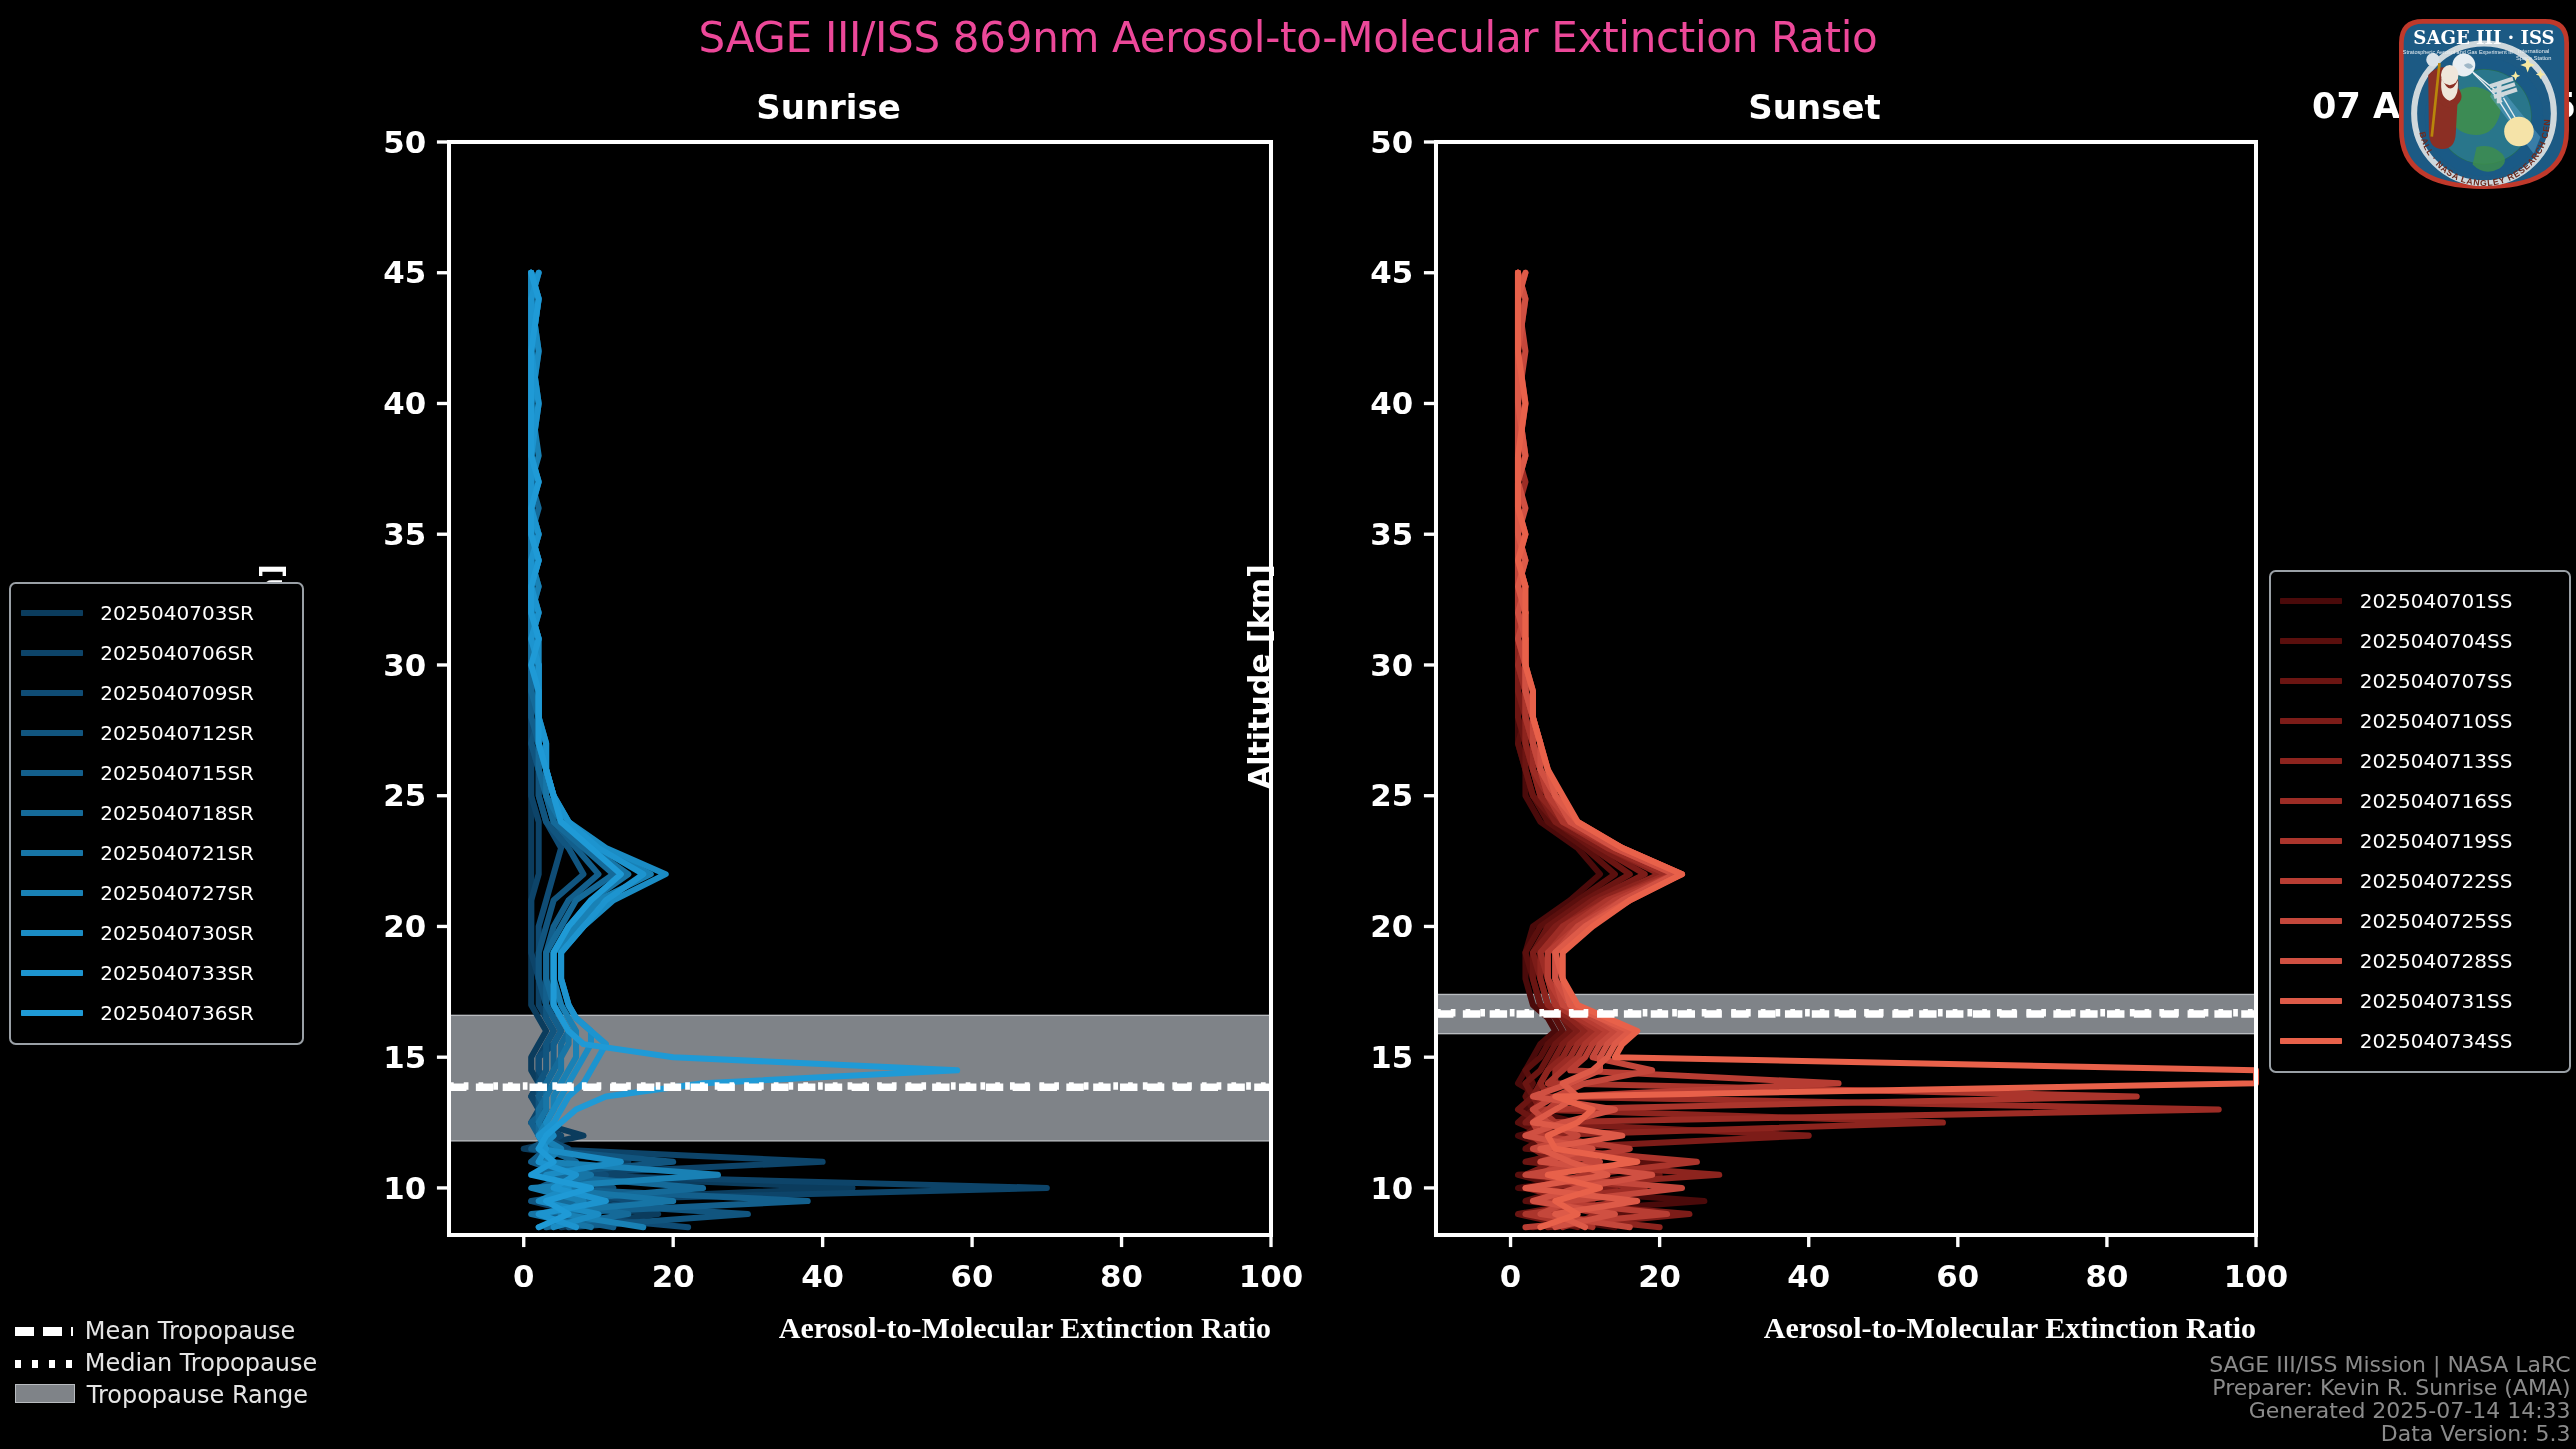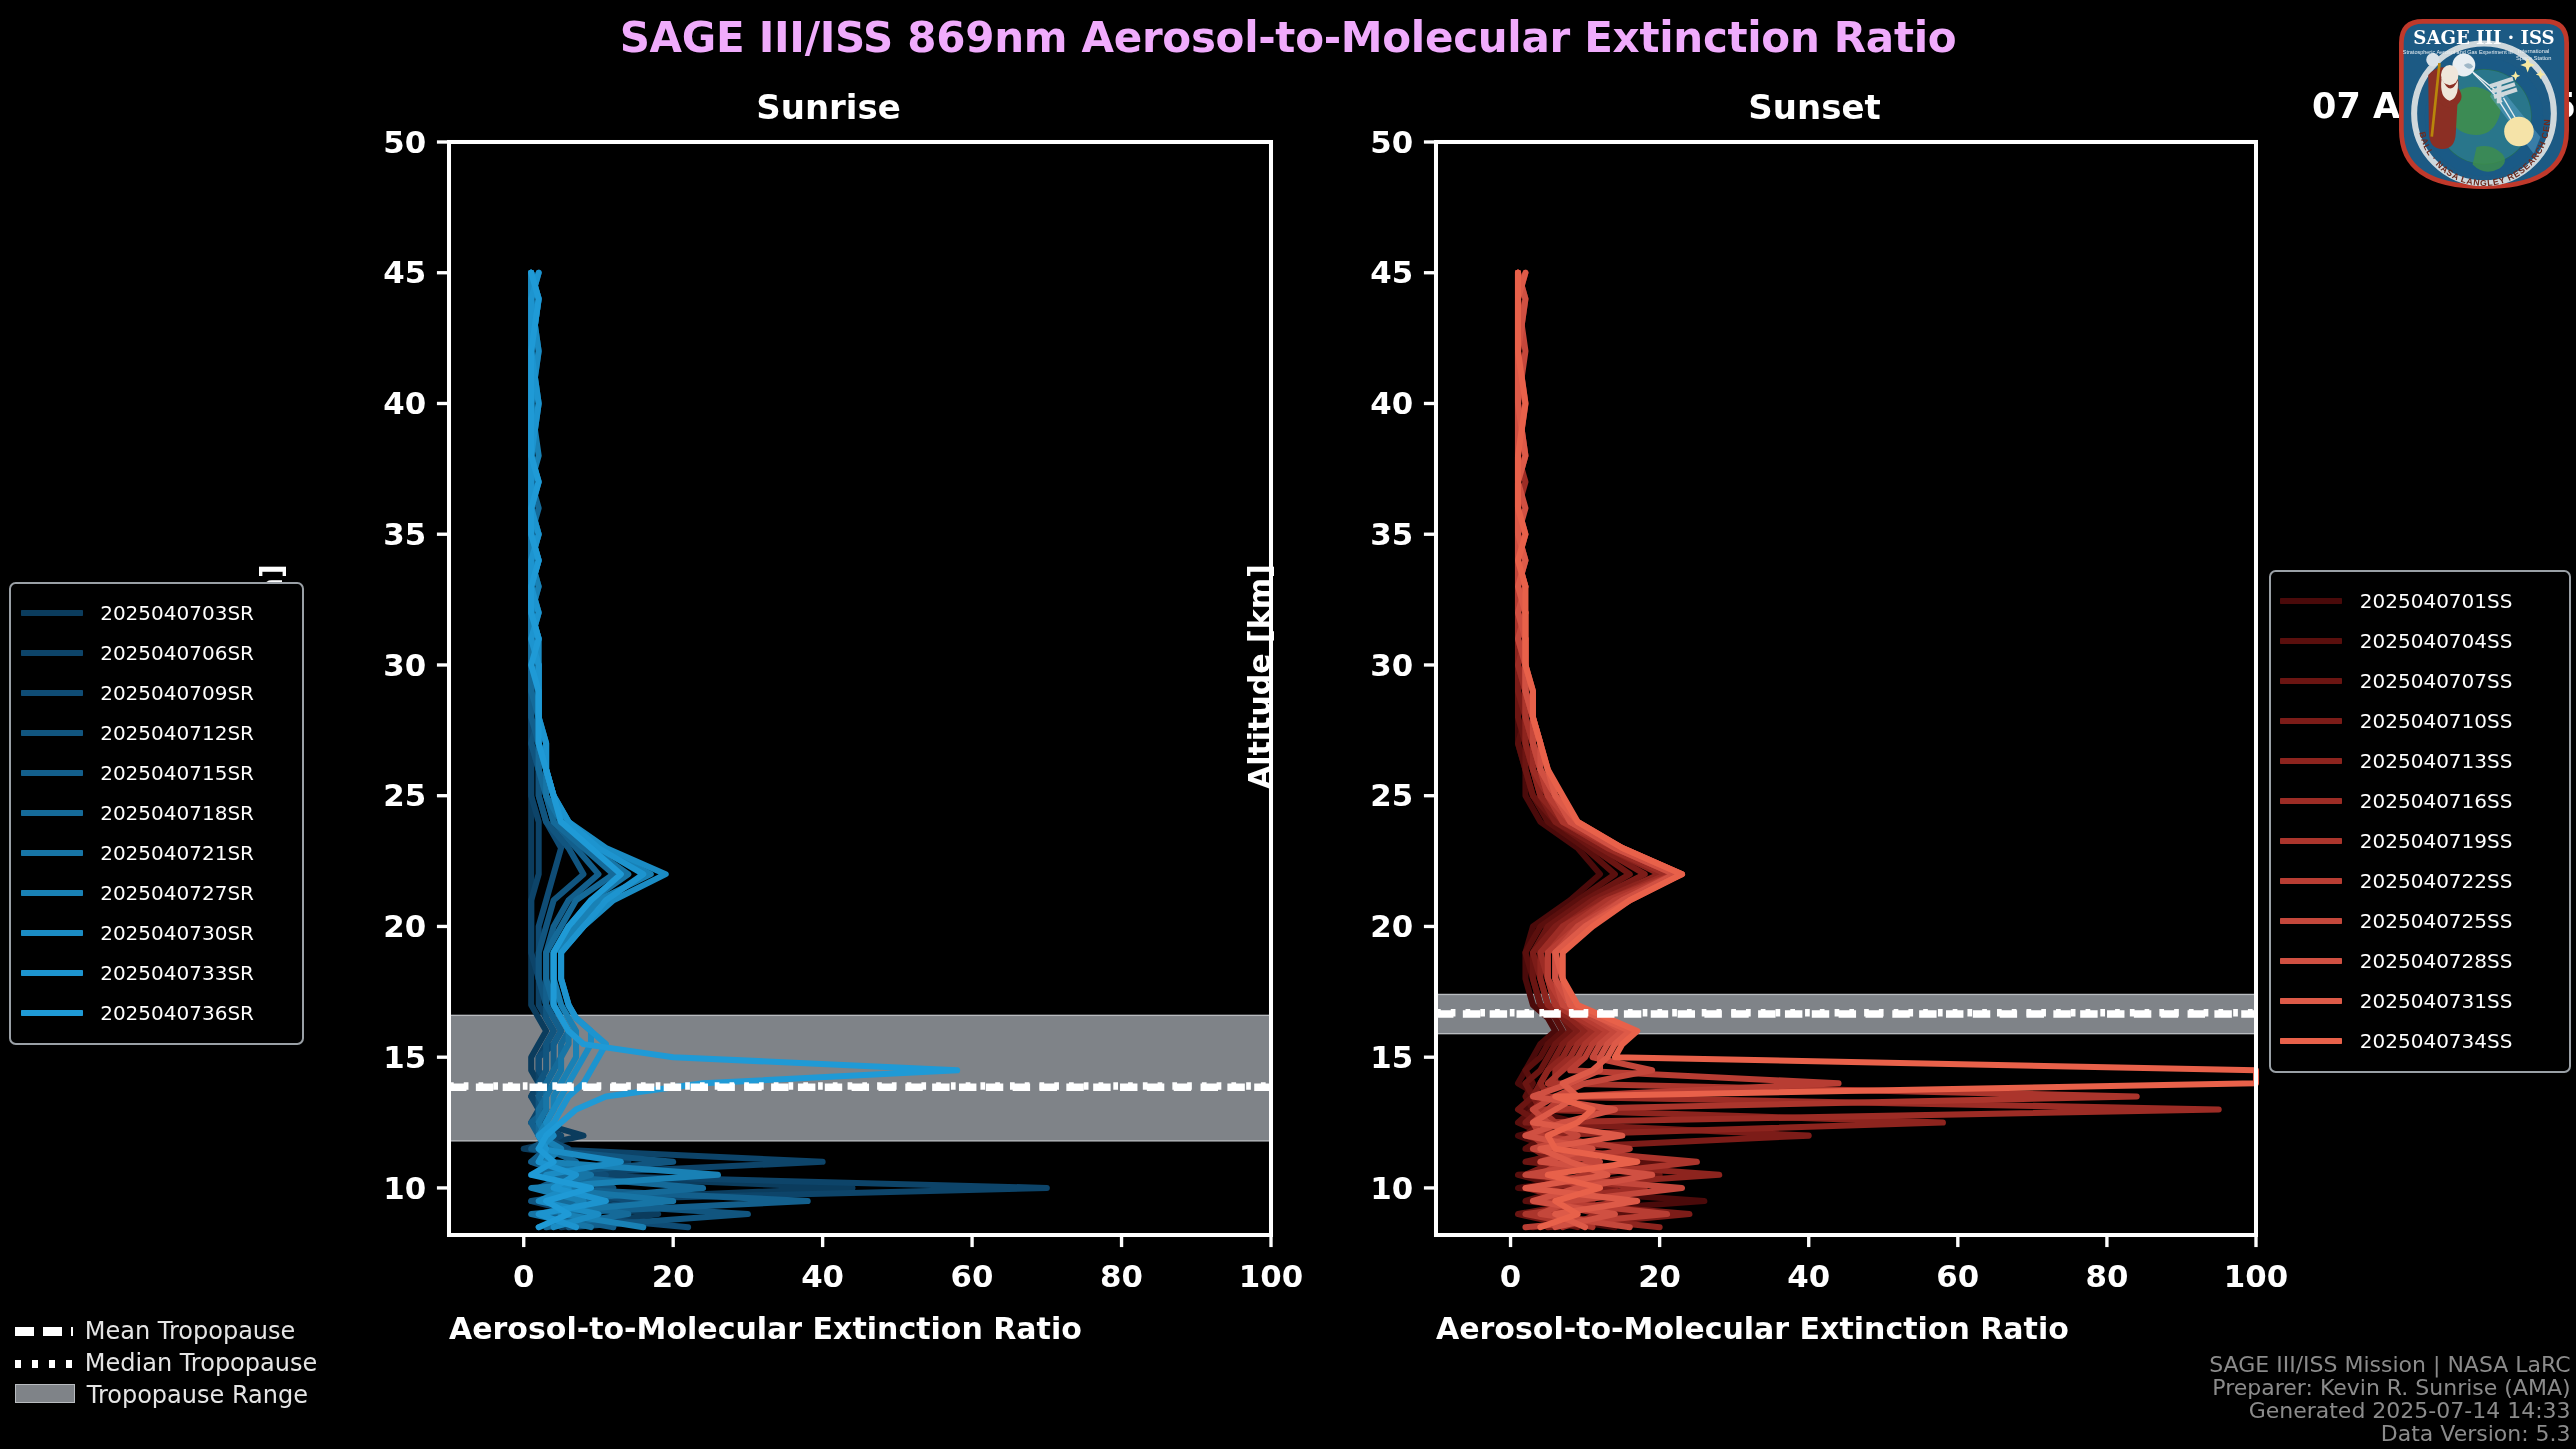--- a/index.html
+++ b/index.html
@@ -16,24 +16,24 @@
     color: #ffffff;
   }
 
   
   #main-title {
     position: absolute;
     left: 0; right: 0;
     top: 13.4px;
     text-align: center;
     font-family: "DejaVu Sans", sans-serif;
-    font-weight: bold;
+    font-weight: normal;
     font-size: 42px;
     letter-spacing: -0.3px;
-    color: #f0abfc;
+    color: #ec4899;
     white-space: nowrap;
   }
   #date-subtitle {
     position: absolute;
     left: 0; right: 0;
     top: 86px;
     text-align: right;
     font-weight: bold;
     font-size: 35px;
     color: #ffffff;
@@ -58,22 +58,23 @@
   #plot-left  { left: 449px;  width: 822px; }
   #plot-right { left: 1436px; width: 820px; }
   .plot-panel svg { display: block; width: 100%; height: 100%; overflow: visible; }
 
   
   .axis-x-label {
     position: absolute;
     top: 1311px;
     font-weight: bold;
     font-size: 30px;
-    text-align: left;
-    color: #ffffff;
+    text-align: right;
+    color: #ffffff;
+    font-family: Liberation Serif, serif;
   }
   #xlabel-left  { left: 449px;  width: 822px; }
   #xlabel-right { left: 1436px; width: 820px; }
 
   .axis-y-label {
     position: absolute;
     font-weight: bold;
     font-size: 30px;
     color: #ffffff;
     transform-origin: 50% 50%;

